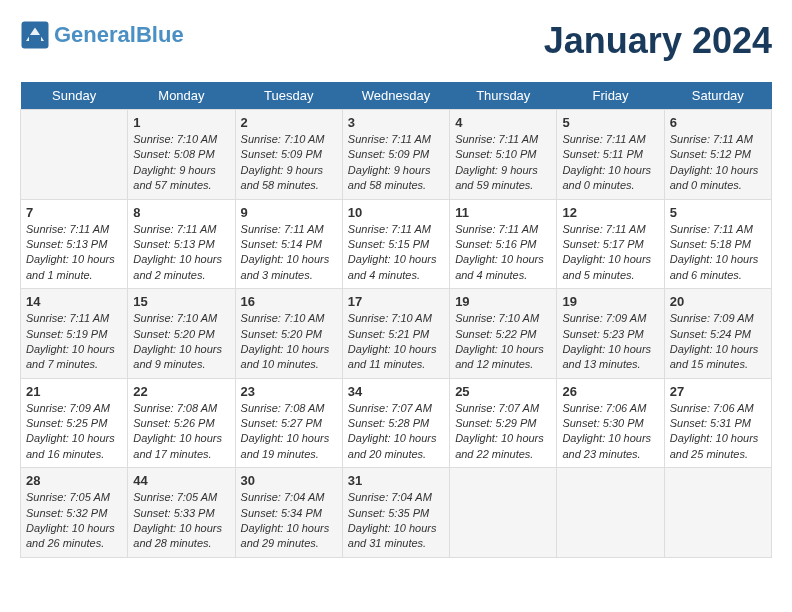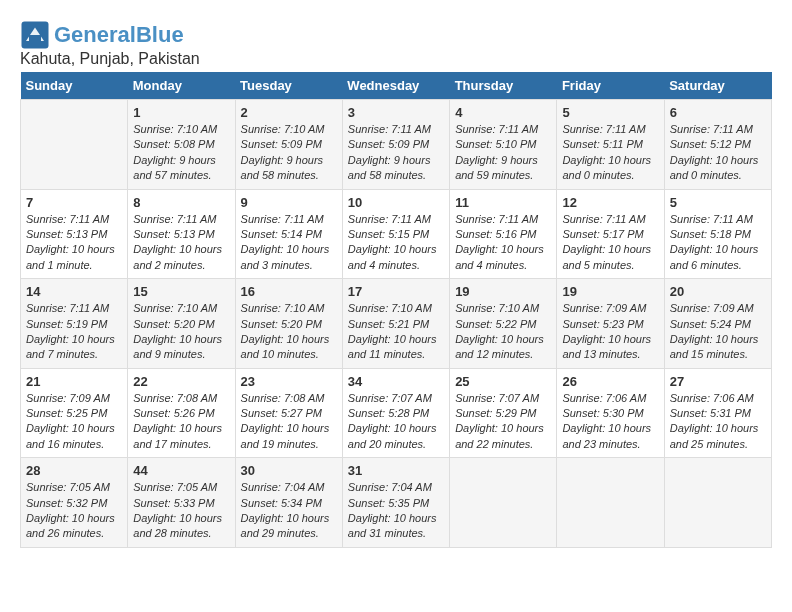--- a/index.html
+++ b/index.html
@@ -7,22 +7,21 @@
       font-family: Arial, sans-serif;
       background: #fff;
       width: 792px;
       min-height: 612px;
       padding: 20px;
     }
     .header {
       display: flex;
       justify-content: space-between;
       align-items: flex-start;
-      margin-bottom: 4px;
-      flex-direction: column;
+      margin-bottom: 20px;
     }
     .logo {
       display: flex;
       align-items: center;
     }
     .logo-text {
       font-size: 22px;
       font-weight: bold;
       color: #1a3a5c;
       line-height: 1.1;
@@ -51,23 +50,23 @@
       width: 100%;
       border-collapse: collapse;
       font-size: 11px;
     }
     thead tr {
       background-color: #2e6da4;
       color: #fff;
     }
     thead th {
       padding: 6px 5px;
-      text-align: left;
+      text-align: center;
       font-size: 13px;
-      font-weight: bold;
+      font-weight: normal;
     }
     tbody tr {
       vertical-align: top;
     }
     tbody tr:nth-child(odd) {
       background-color: #f5f5f5;
     }
     tbody tr:nth-child(even) {
       background-color: #ffffff;
     }
@@ -98,21 +97,21 @@
     <svg class="logo-icon" viewBox="0 0 40 40">
       <rect x="2" y="2" width="36" height="36" rx="4" fill="#2e6da4"></rect>
       <polygon points="8,28 20,10 32,28" fill="white" opacity="0.9"></polygon>
       <rect x="12" y="20" width="16" height="8" fill="#2e6da4"></rect>
     </svg>
     <div class="logo-text">
       <span>General</span><span style="color:#4a90c4">Blue</span>
     </div>
   </div>
   <div class="title-block">
-    <div class="subtitle">Kahuta, Punjab, Pakistan</div>
+    <div class="main-title">January 2024</div>
   </div>
 </div>
 
 <table>
   <thead>
     <tr>
     <th>Sunday</th>
         <th>Monday</th>
         <th>Tuesday</th>
         <th>Wednesday</th>

